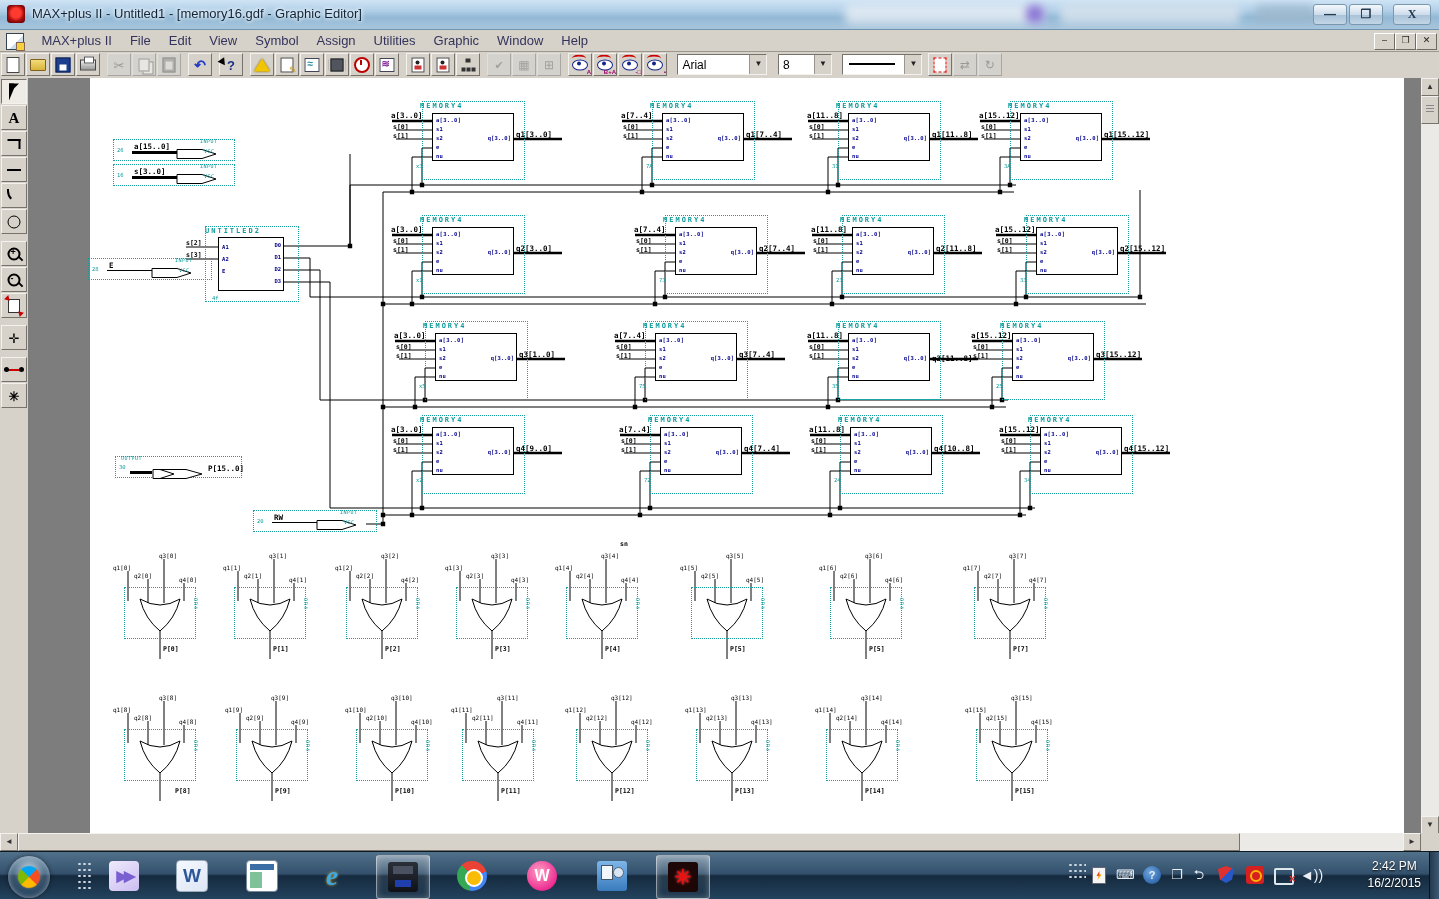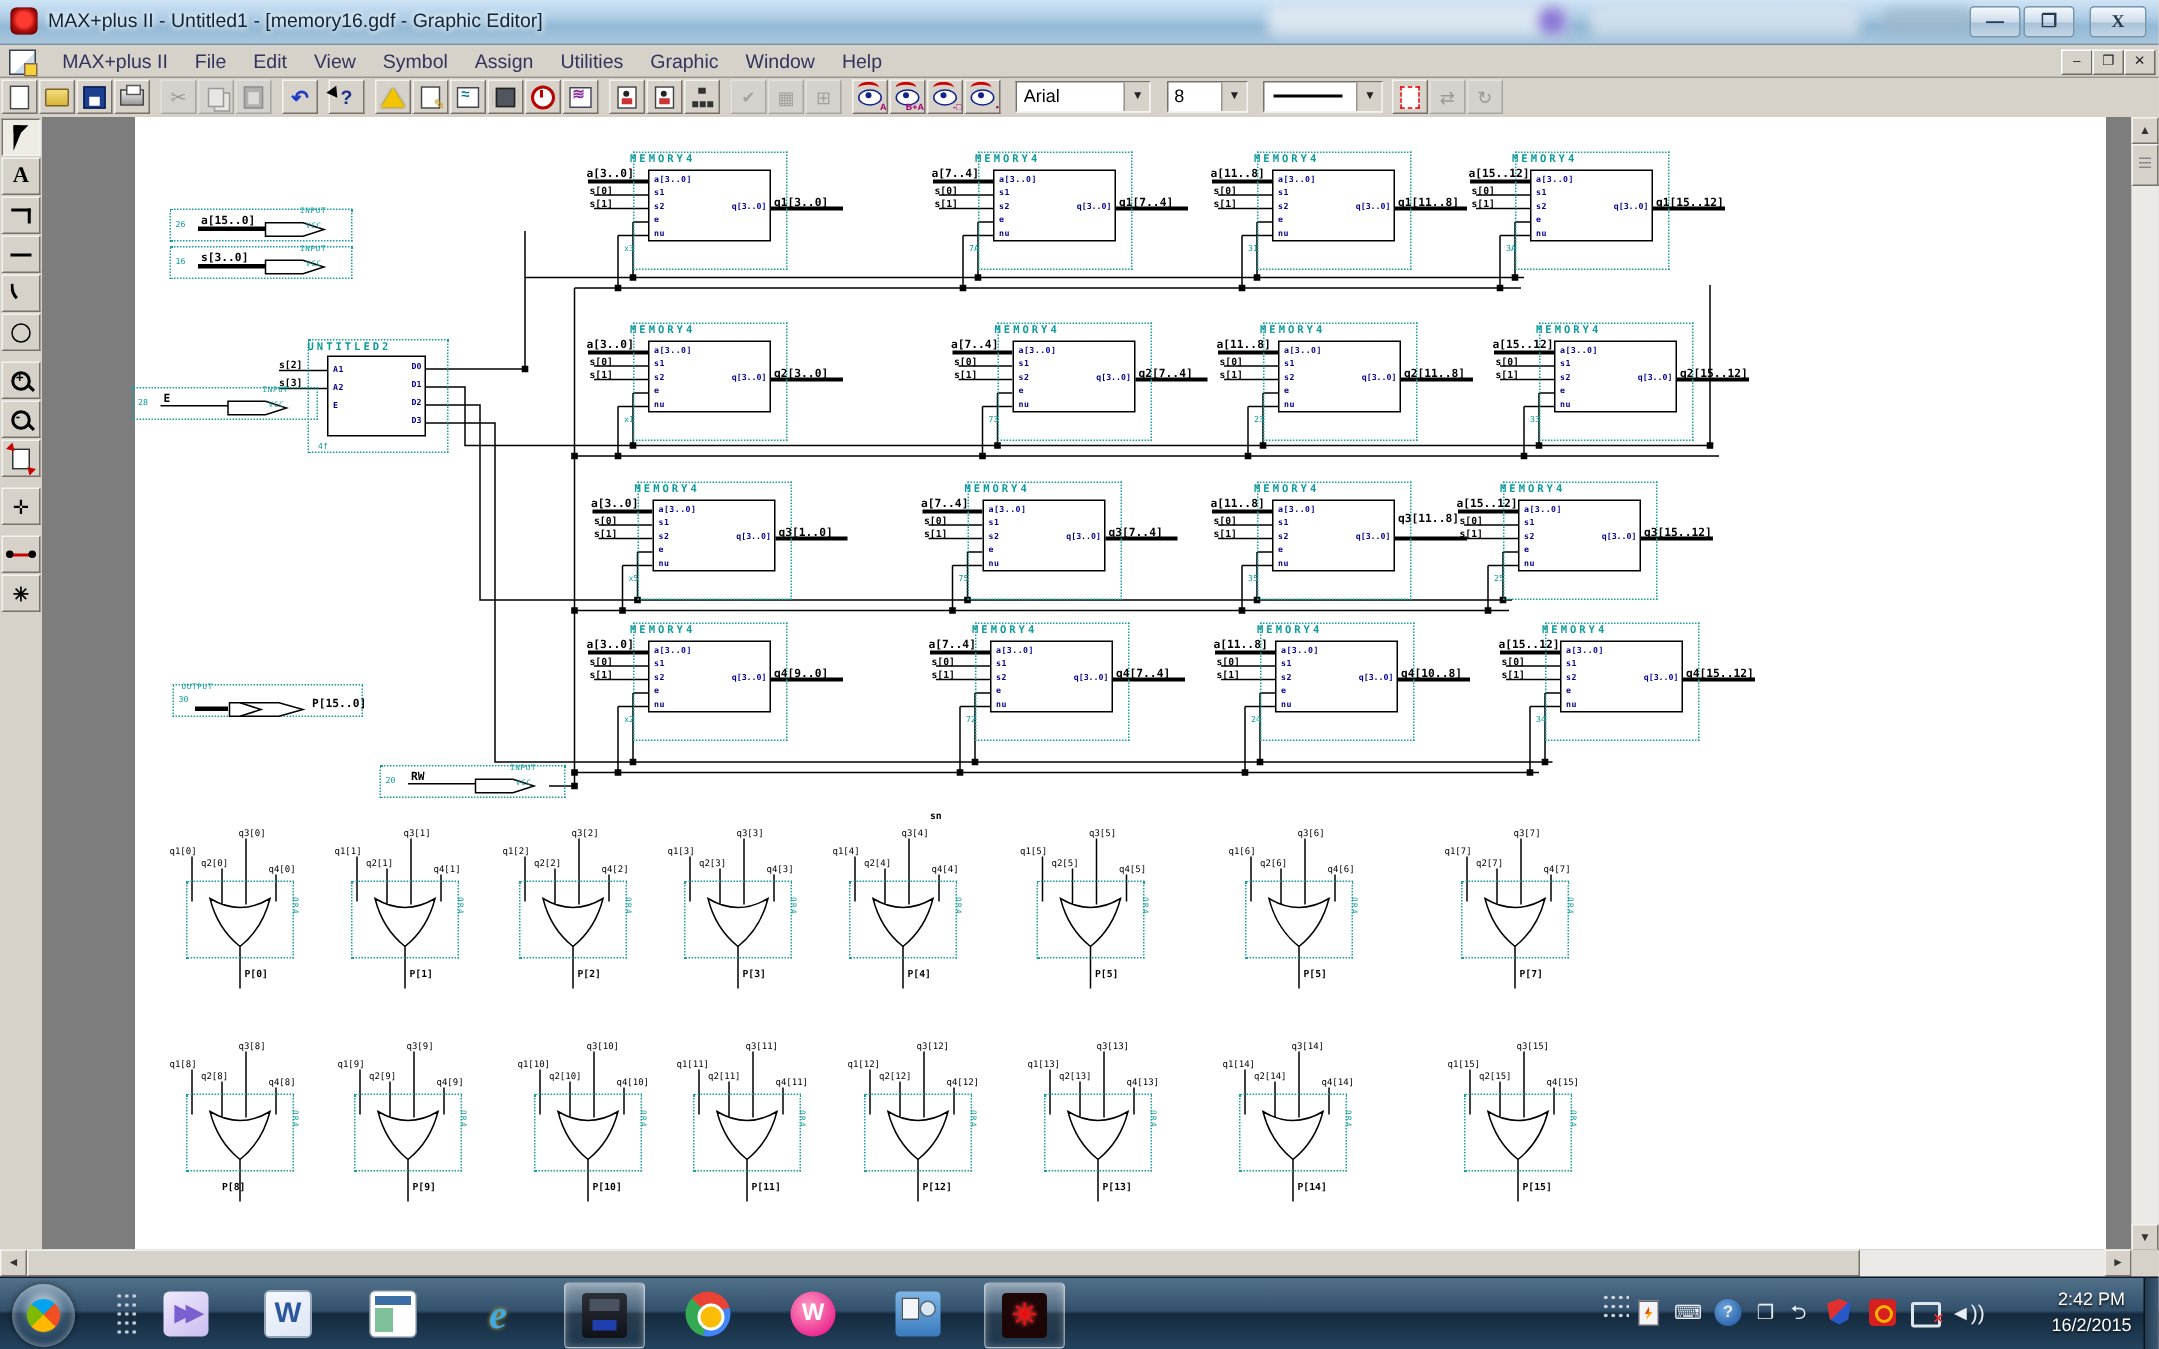--- a/index.html
+++ b/index.html
@@ -448,21 +448,21 @@
         <span class="port" style="top: 4px;">a[3..0]</span>
         <span class="port" style="top: 13px;">s1</span>
         <span class="port" style="top: 22px;">s2</span>
         <span class="port" style="top: 31px;">e</span>
         <span class="port" style="top: 40px;">nu</span>
         <span class="rport" style="top: 22px;">q[3..0]</span>
       </div>
       <span class="lbl busl" style="left: 779px; top: 253px;">a[11..8]</span>
       <span class="lbl sell" style="left: 781px; top: 265px;">s[0]</span>
       <span class="lbl sell" style="left: 781px; top: 274px;">s[1]</span>
-      <span class="lbl outl" style="left: 904px; top: 263px;">q3[11..8]</span>
+      <span class="lbl outl" style="left: 904px; top: 276px;">q3[11..8]</span>
       <span class="lbl instl" style="left: 804px; top: 305px;">35</span>
       <div class="dottedbox" style="left: 974px; top: 243px; width: 101px; height: 77px;"></div>
       <span class="lbl mtitle" style="left: 972px; top: 244px; width: 105px;">MEMORY4</span>
       <div class="mblock" style="left: 984px; top: 255px; width: 80px; height: 46px;">
         <span class="port" style="top: 4px;">a[3..0]</span>
         <span class="port" style="top: 13px;">s1</span>
         <span class="port" style="top: 22px;">s2</span>
         <span class="port" style="top: 31px;">e</span>
         <span class="port" style="top: 40px;">nu</span>
         <span class="rport" style="top: 22px;">q[3..0]</span>
@@ -649,21 +649,21 @@
       <span class="lbl qlbl" style="left: 956px; top: 494px;">q2[7]</span>
       <span class="lbl qlbl" style="left: 981px; top: 474px;">q3[7]</span>
       <span class="lbl qlbl" style="left: 1001px; top: 498px;">q4[7]</span>
       <span class="lbl plbl" style="left: 985px; top: 567px;">P[7]</span>
       <div class="dottedbox" style="left: 946px; top: 509px; width: 70px; height: 50px;"></div>
       <span class="lbl or4tag" style="left: 1012px; top: 523px;">OR4</span>
       <span class="lbl qlbl" style="left: 85px; top: 628px;">q1[8]</span>
       <span class="lbl qlbl" style="left: 106px; top: 636px;">q2[8]</span>
       <span class="lbl qlbl" style="left: 131px; top: 616px;">q3[8]</span>
       <span class="lbl qlbl" style="left: 151px; top: 640px;">q4[8]</span>
-      <span class="lbl plbl" style="left: 120px; top: 709px;">P[8]</span>
+      <span class="lbl plbl" style="left: 147px; top: 709px;">P[8]</span>
       <div class="dottedbox" style="left: 96px; top: 651px; width: 70px; height: 50px;"></div>
       <span class="lbl or4tag" style="left: 162px; top: 665px;">OR4</span>
       <span class="lbl qlbl" style="left: 197px; top: 628px;">q1[9]</span>
       <span class="lbl qlbl" style="left: 218px; top: 636px;">q2[9]</span>
       <span class="lbl qlbl" style="left: 243px; top: 616px;">q3[9]</span>
       <span class="lbl qlbl" style="left: 263px; top: 640px;">q4[9]</span>
       <span class="lbl plbl" style="left: 247px; top: 709px;">P[9]</span>
       <div class="dottedbox" style="left: 208px; top: 651px; width: 70px; height: 50px;"></div>
       <span class="lbl or4tag" style="left: 274px; top: 665px;">OR4</span>
       <span class="lbl qlbl" style="left: 317px; top: 628px;">q1[10]</span>

